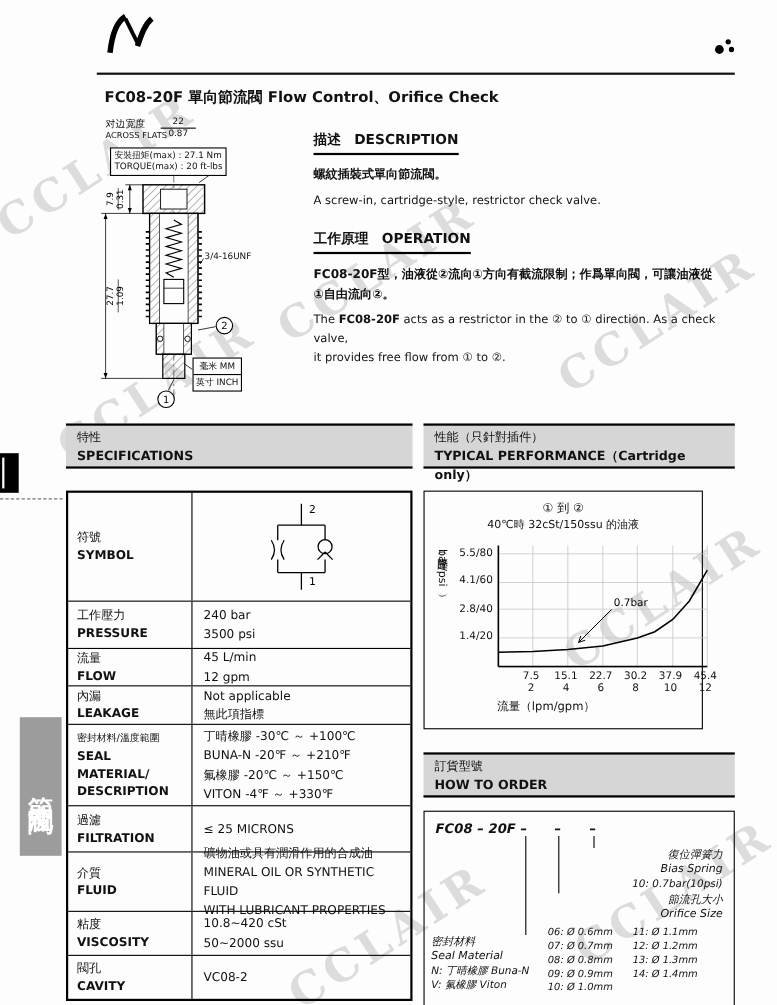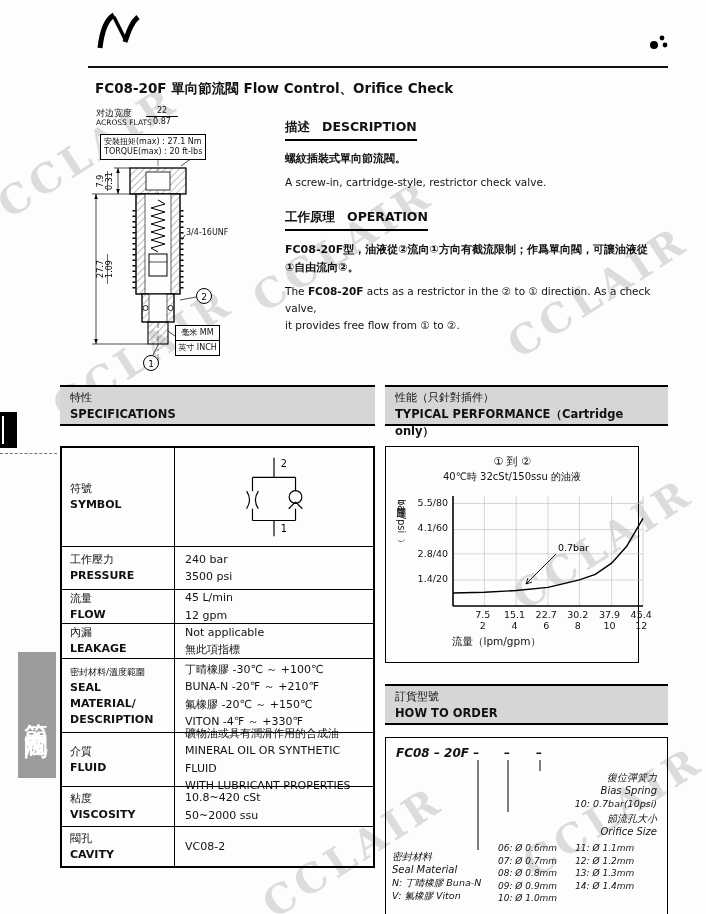--- a/index.html
+++ b/index.html
@@ -300,20 +300,29 @@
       <div class="tlabel">
         <div class="lcn">密封材料/溫度範圍</div>
         <div class="len">SEAL MATERIAL/</div>
         <div class="len">DESCRIPTION</div>
       </div>
       <div class="tval">
         <div class="vline">丁晴橡膠  -30℃ ～ +100℃</div>
         <div class="vline">BUNA-N  -20℉ ～ +210℉</div>
         <div class="vline">氟橡膠  -20℃ ～ +150℃</div>
         <div class="vline">VITON  -4℉ ～ +330℉</div>
+      </div>
+    </div>
+    <div class="trow rh42">
+      <div class="tlabel">
+        <div class="lcn">過濾</div>
+        <div class="len">FILTRATION</div>
+      </div>
+      <div class="tval">
+        <div class="vline">≤ 25 MICRONS</div>
       </div>
     </div>
     <div class="trow rh54">
       <div class="tlabel">
         <div class="lcn">介質</div>
         <div class="len">FLUID</div>
       </div>
       <div class="tval">
         <div class="vline">礦物油或具有潤滑作用的合成油</div>
         <div class="vline">MINERAL OIL OR SYNTHETIC FLUID</div>

